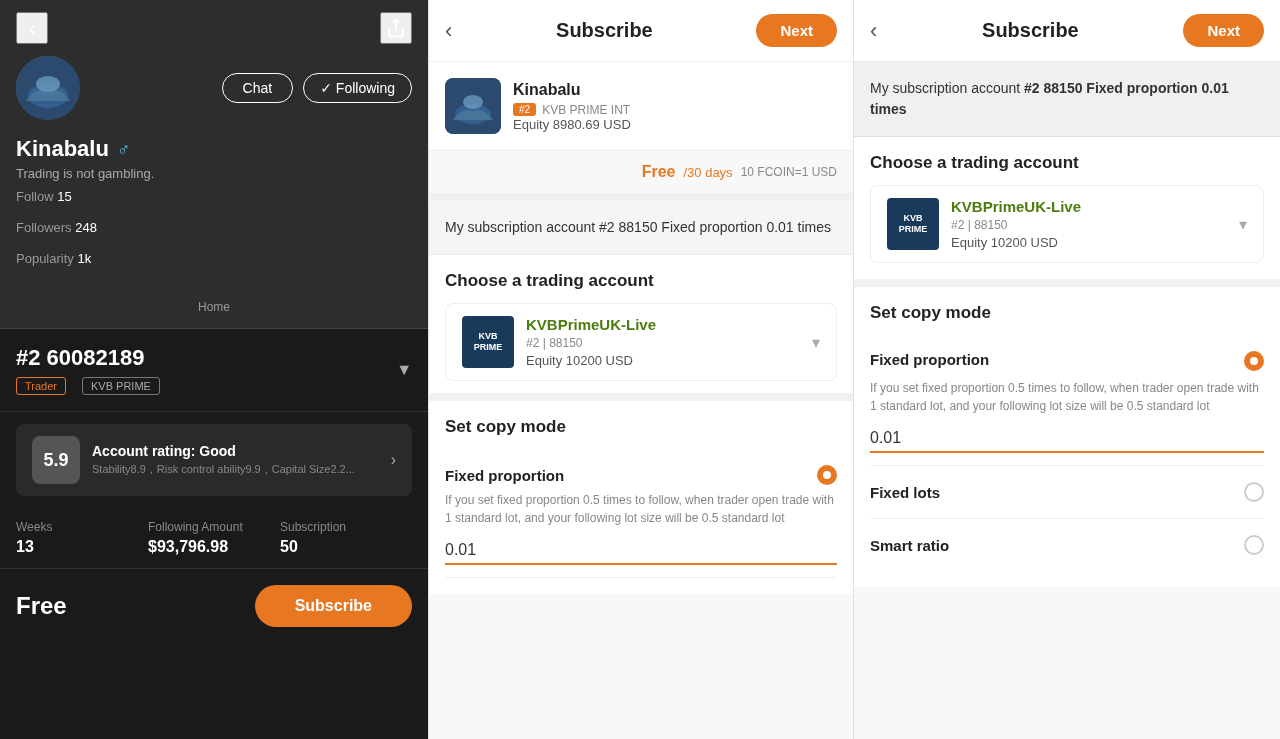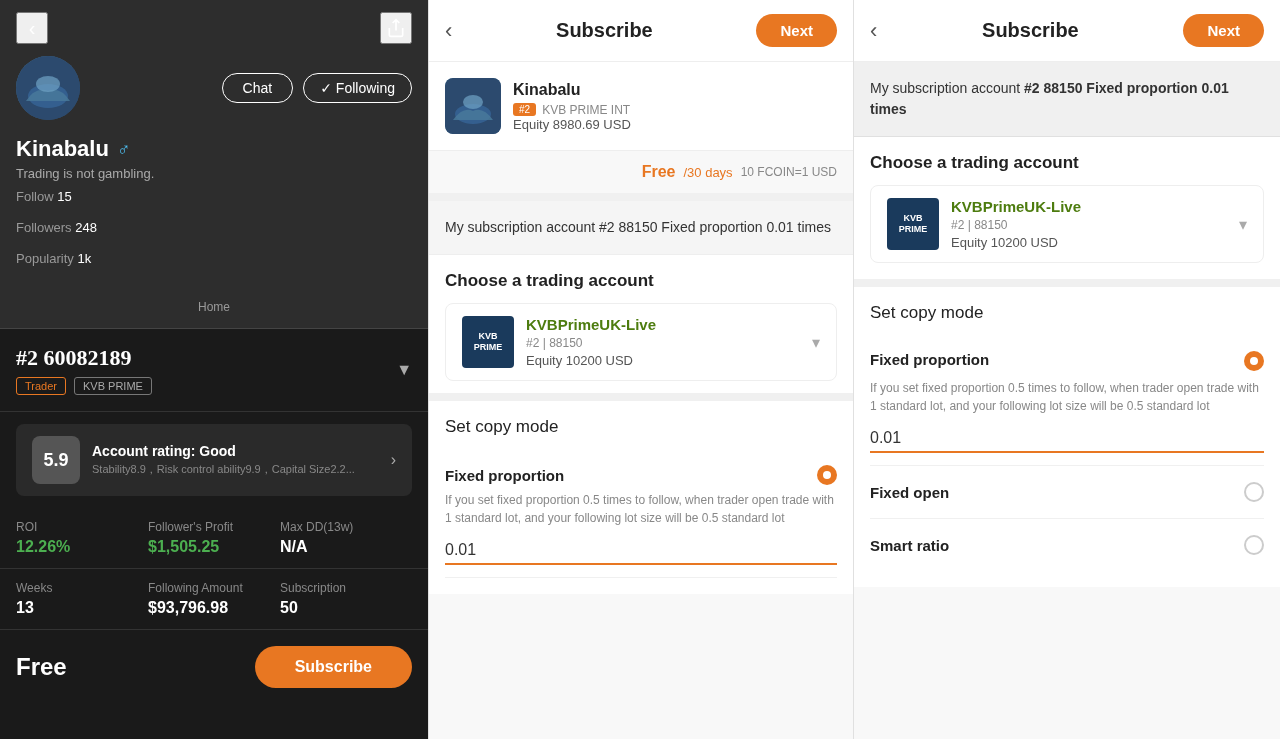--- a/index.html
+++ b/index.html
@@ -185,26 +185,25 @@
       align-items: center;
       justify-content: space-between;
       padding: 16px;
       border-bottom: 1px solid #333;
     }
 
     .account-id {
       color: #fff;
       font-size: 22px;
       font-weight: 700;
-      font-family: Liberation Serif, serif;
     }
 
     .account-tags {
       display: flex;
-      gap: 8px;
+      gap: 16px;
       margin-top: 6px;
     }
 
     .tag-trader {
       border: 1px solid #e87722;
       color: #e87722;
       font-size: 11px;
       padding: 2px 8px;
       border-radius: 3px;
     }
@@ -534,21 +533,21 @@
       font-size: 16px;
     }
 
     .copy-mode-section {
       background: #fff;
       padding: 16px;
     }
 
     .copy-mode-title {
       font-size: 17px;
-      font-weight: 400;
+      font-weight: 700;
       color: #222;
       margin-bottom: 16px;
     }
 
     .copy-option {
       padding: 12px 0;
       border-bottom: 1px solid #f0f0f0;
     }
 
     .copy-option-header {
@@ -765,34 +764,20 @@
 
     <div class="rating-card">
       <div class="rating-score">5.9</div>
       <div class="rating-info">
         <div class="rating-title">Account rating: Good</div>
         <div class="rating-detail">Stability8.9，Risk control ability9.9，Capital Size2.2...</div>
       </div>
       <span style="color:#aaa;">›</span>
     </div>
 
-    <div class="metrics-grid">
-      <div class="metric-item">
-        <span class="metric-label">ROI</span>
-        <span class="metric-value positive">12.26%</span>
-      </div>
-      <div class="metric-item">
-        <span class="metric-label">Follower's Profit</span>
-        <span class="metric-value green">$1,505.25</span>
-      </div>
-      <div class="metric-item">
-        <span class="metric-label">Max DD(13w)</span>
-        <span class="metric-value">N/A</span>
-      </div>
-    </div>
 
     <div class="metrics-grid2">
       <div class="metric-item">
         <span class="metric-label">Weeks</span>
         <span class="metric-value">13</span>
       </div>
       <div class="metric-item">
         <span class="metric-label">Following Amount</span>
         <span class="metric-value">$93,796.98</span>
       </div>
@@ -918,21 +903,21 @@
         <span class="right-option-name">Fixed proportion</span>
         <div class="radio-selected"></div>
       </div>
       <div class="right-option-desc">If you set fixed proportion 0.5 times to follow, when trader open trade with 1 standard lot, and your following lot size will be 0.5 standard lot</div>
       <div class="right-input-row">
         <input class="right-amount-input" type="text" value="0.01" style="">
       </div>
     </div>
 
     <div class="right-other-option">
-      <span class="right-option-name">Fixed open</span>
+      <span class="right-option-name">Fixed lots</span>
       <div class="radio-unselected"></div>
     </div>
 
     <div class="right-other-option" style="border-bottom: none;">
       <span class="right-option-name">Smart ratio</span>
       <div class="radio-unselected"></div>
     </div>
   </div>
 </div>
 

